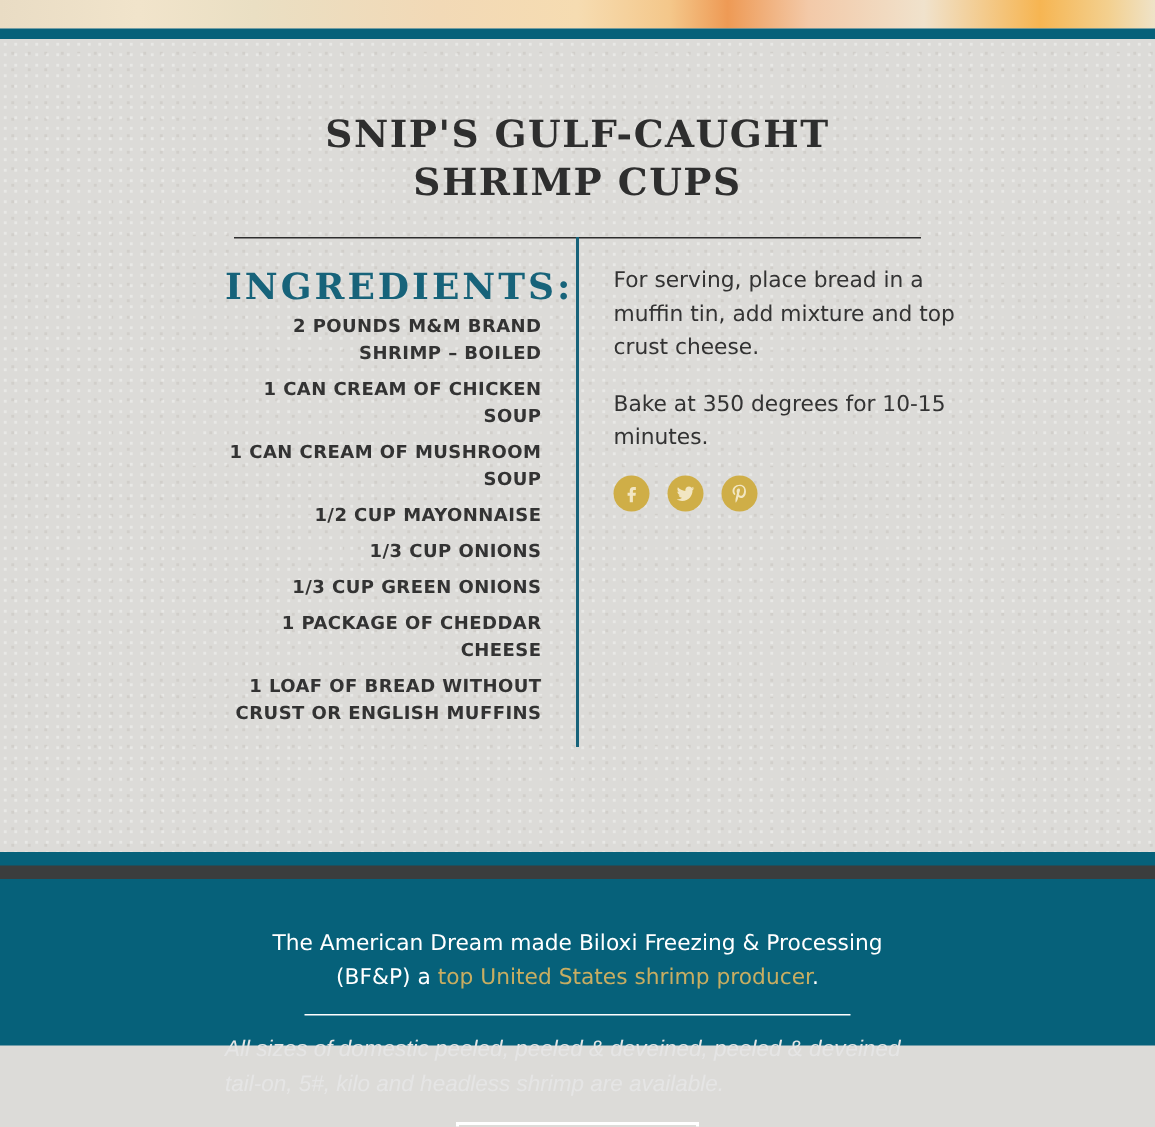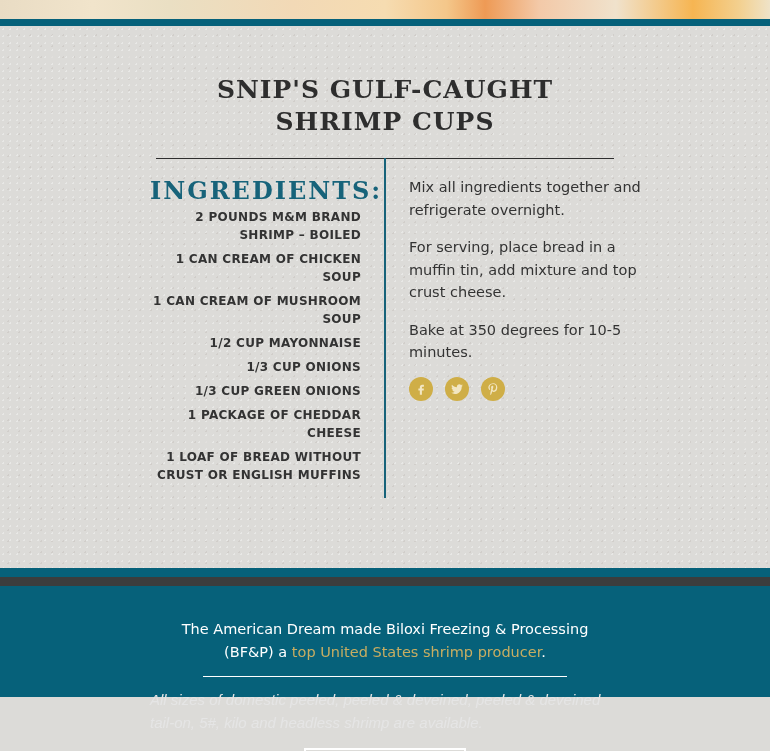--- a/index.html
+++ b/index.html
@@ -142,23 +142,22 @@
     <div class="ingredient">1/2 cup mayonnaise</div>
     <div class="ingredient">1/3 cup onions</div>
     <div class="ingredient">1/3 cup green onions</div>
     <div class="ingredient">1 package of cheddar cheese</div>
     <div class="ingredient">1 loaf of bread without crust or English muffins</div>
   </section>
 
   <div class="col-divider"></div>
 
   <section class="col-right">
-    <p class="direction">Mix all ingredients together and refrigerate overnight.</p>
     <p class="direction">For serving, place bread in a muffin tin, add mixture and top crust cheese.</p>
-    <p class="direction">Bake at 350 degrees for 10-5 minutes.</p>
+    <p class="direction">Bake at 350 degrees for 10-15 minutes.</p>
 
     <div class="social">
       <a class="social-btn" title="Facebook">
         <svg viewBox="0 0 24 24">
             <path d="M14 8h3V4.5h-3c-2.5 0-4 1.7-4 4.2V11H7.5v3.5H10V22h3.6v-7.5h3l.4-3.5h-3.4V9c0-.6.4-1 1-1z"></path>
           </svg>
       </a>
       <a class="social-btn" title="Twitter">
         <svg viewBox="0 0 24 24">
             <path d="M22 5.9c-.7.3-1.5.5-2.3.6.8-.5 1.5-1.3 1.8-2.2-.8.5-1.7.8-2.6 1-.8-.8-1.8-1.3-3-1.3-2.3 0-4.1 1.8-4.1 4.1 0 .3 0 .6.1.9C8.4 8.9 5.4 7.3 3.4 4.8c-.4.6-.6 1.3-.6 2.1 0 1.4.7 2.7 1.8 3.4-.7 0-1.3-.2-1.9-.5 0 2 1.4 3.7 3.3 4.1-.3.1-.7.1-1.1.1-.3 0-.5 0-.8-.1.5 1.6 2 2.8 3.9 2.9-1.4 1.1-3.2 1.8-5.1 1.8H2c1.8 1.2 4 1.9 6.3 1.9 7.5 0 11.7-6.3 11.7-11.7v-.5c.8-.6 1.5-1.3 2-2.2z"></path>

